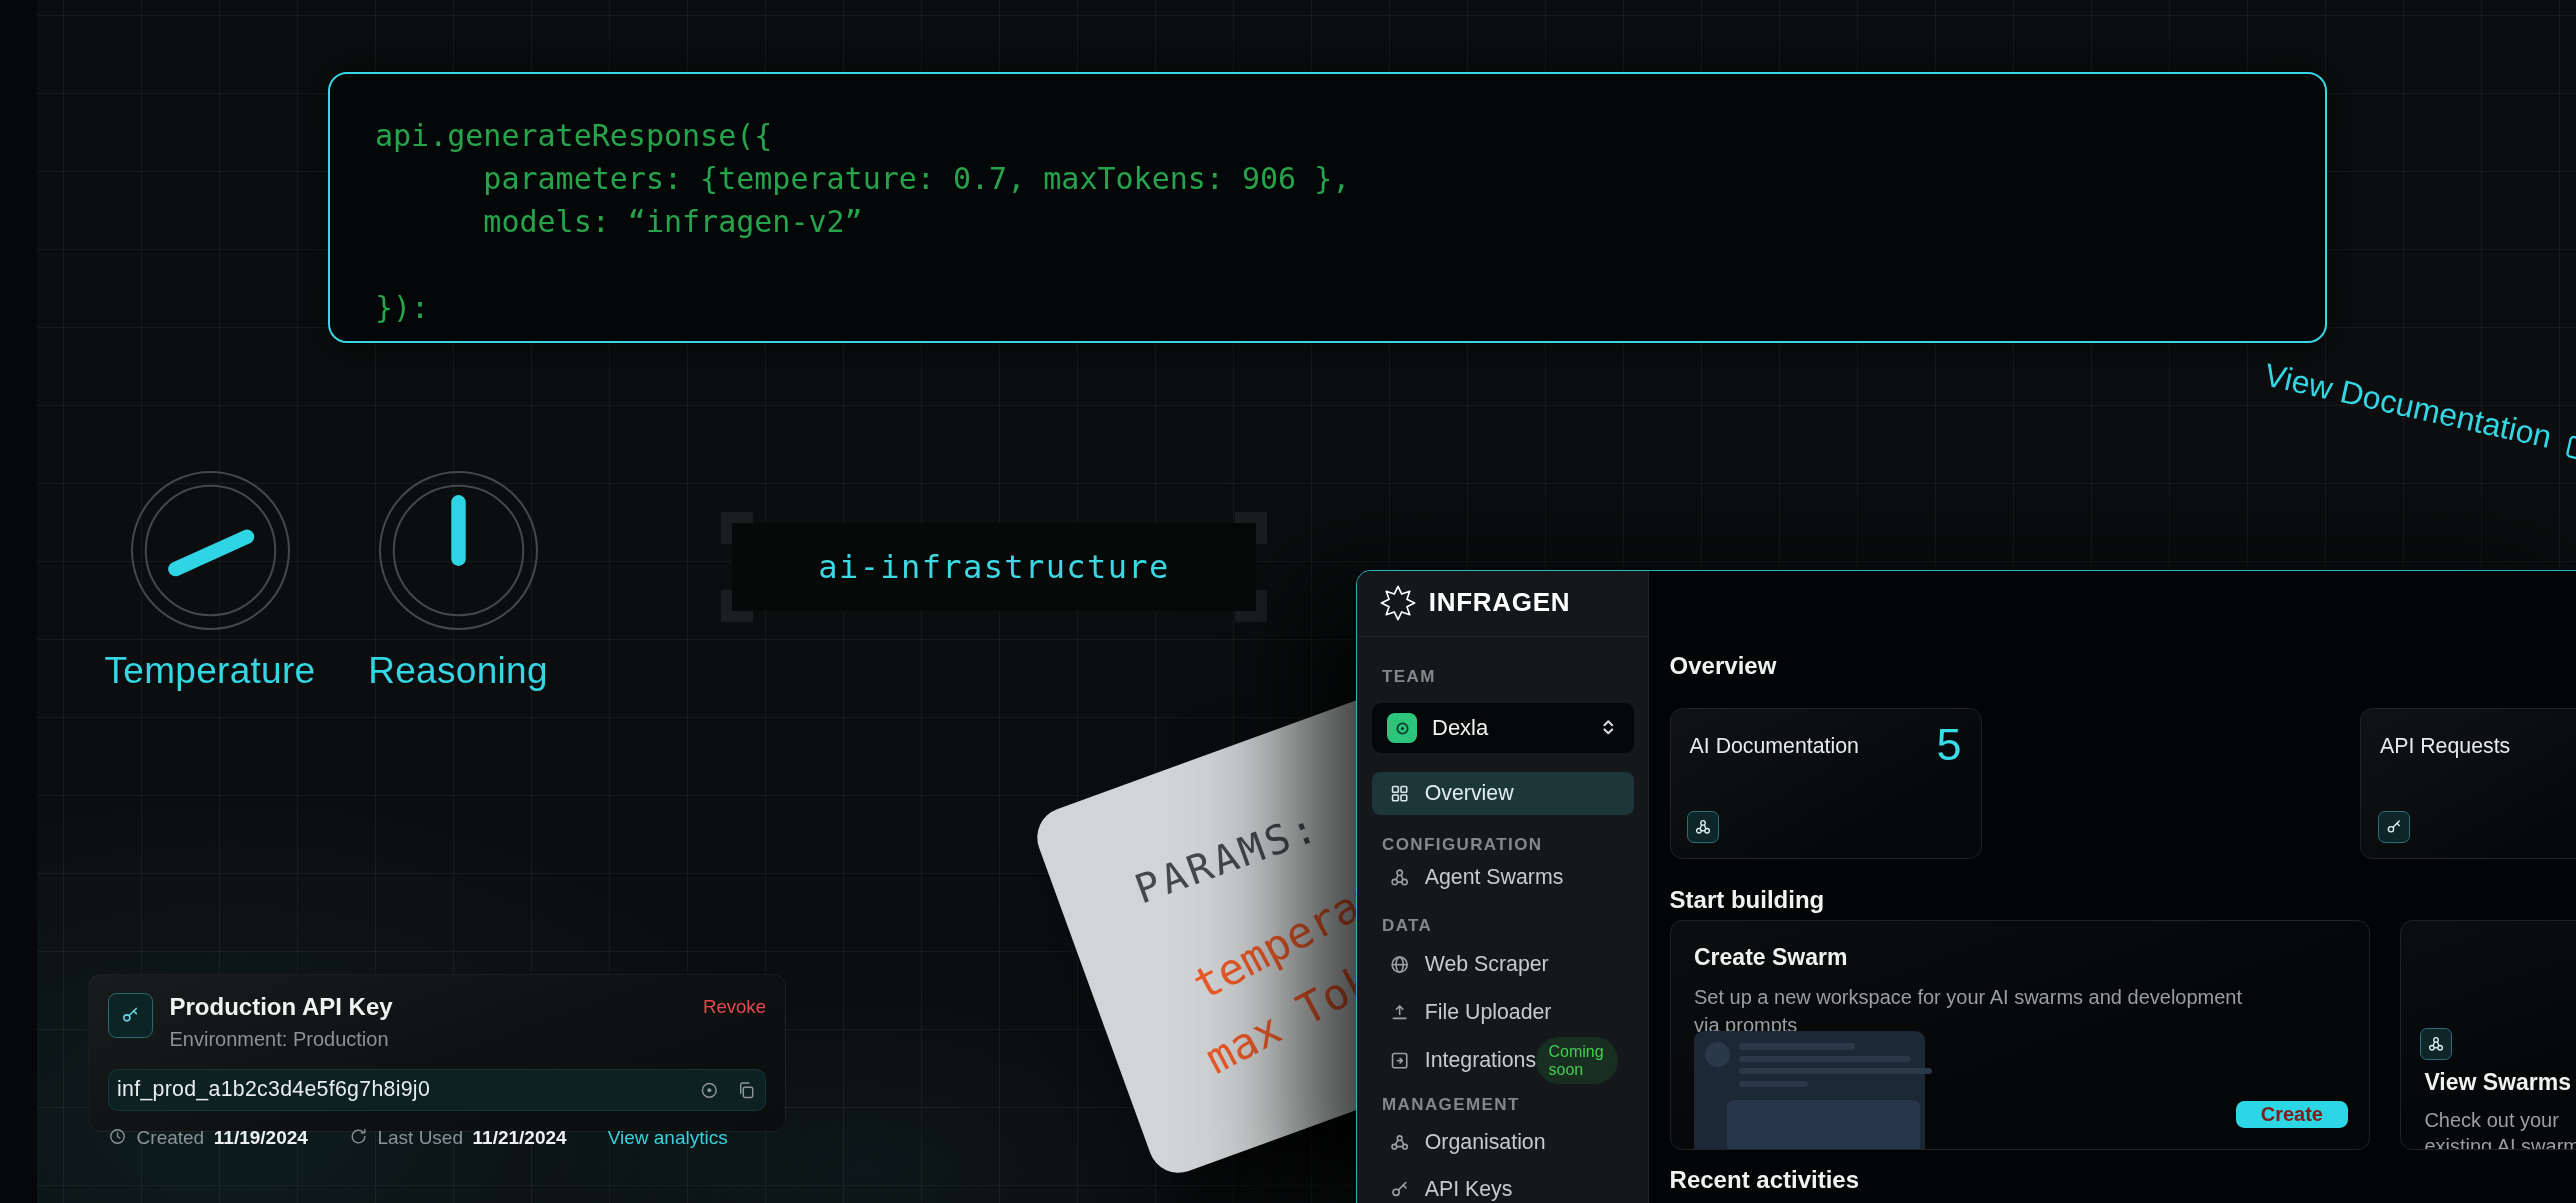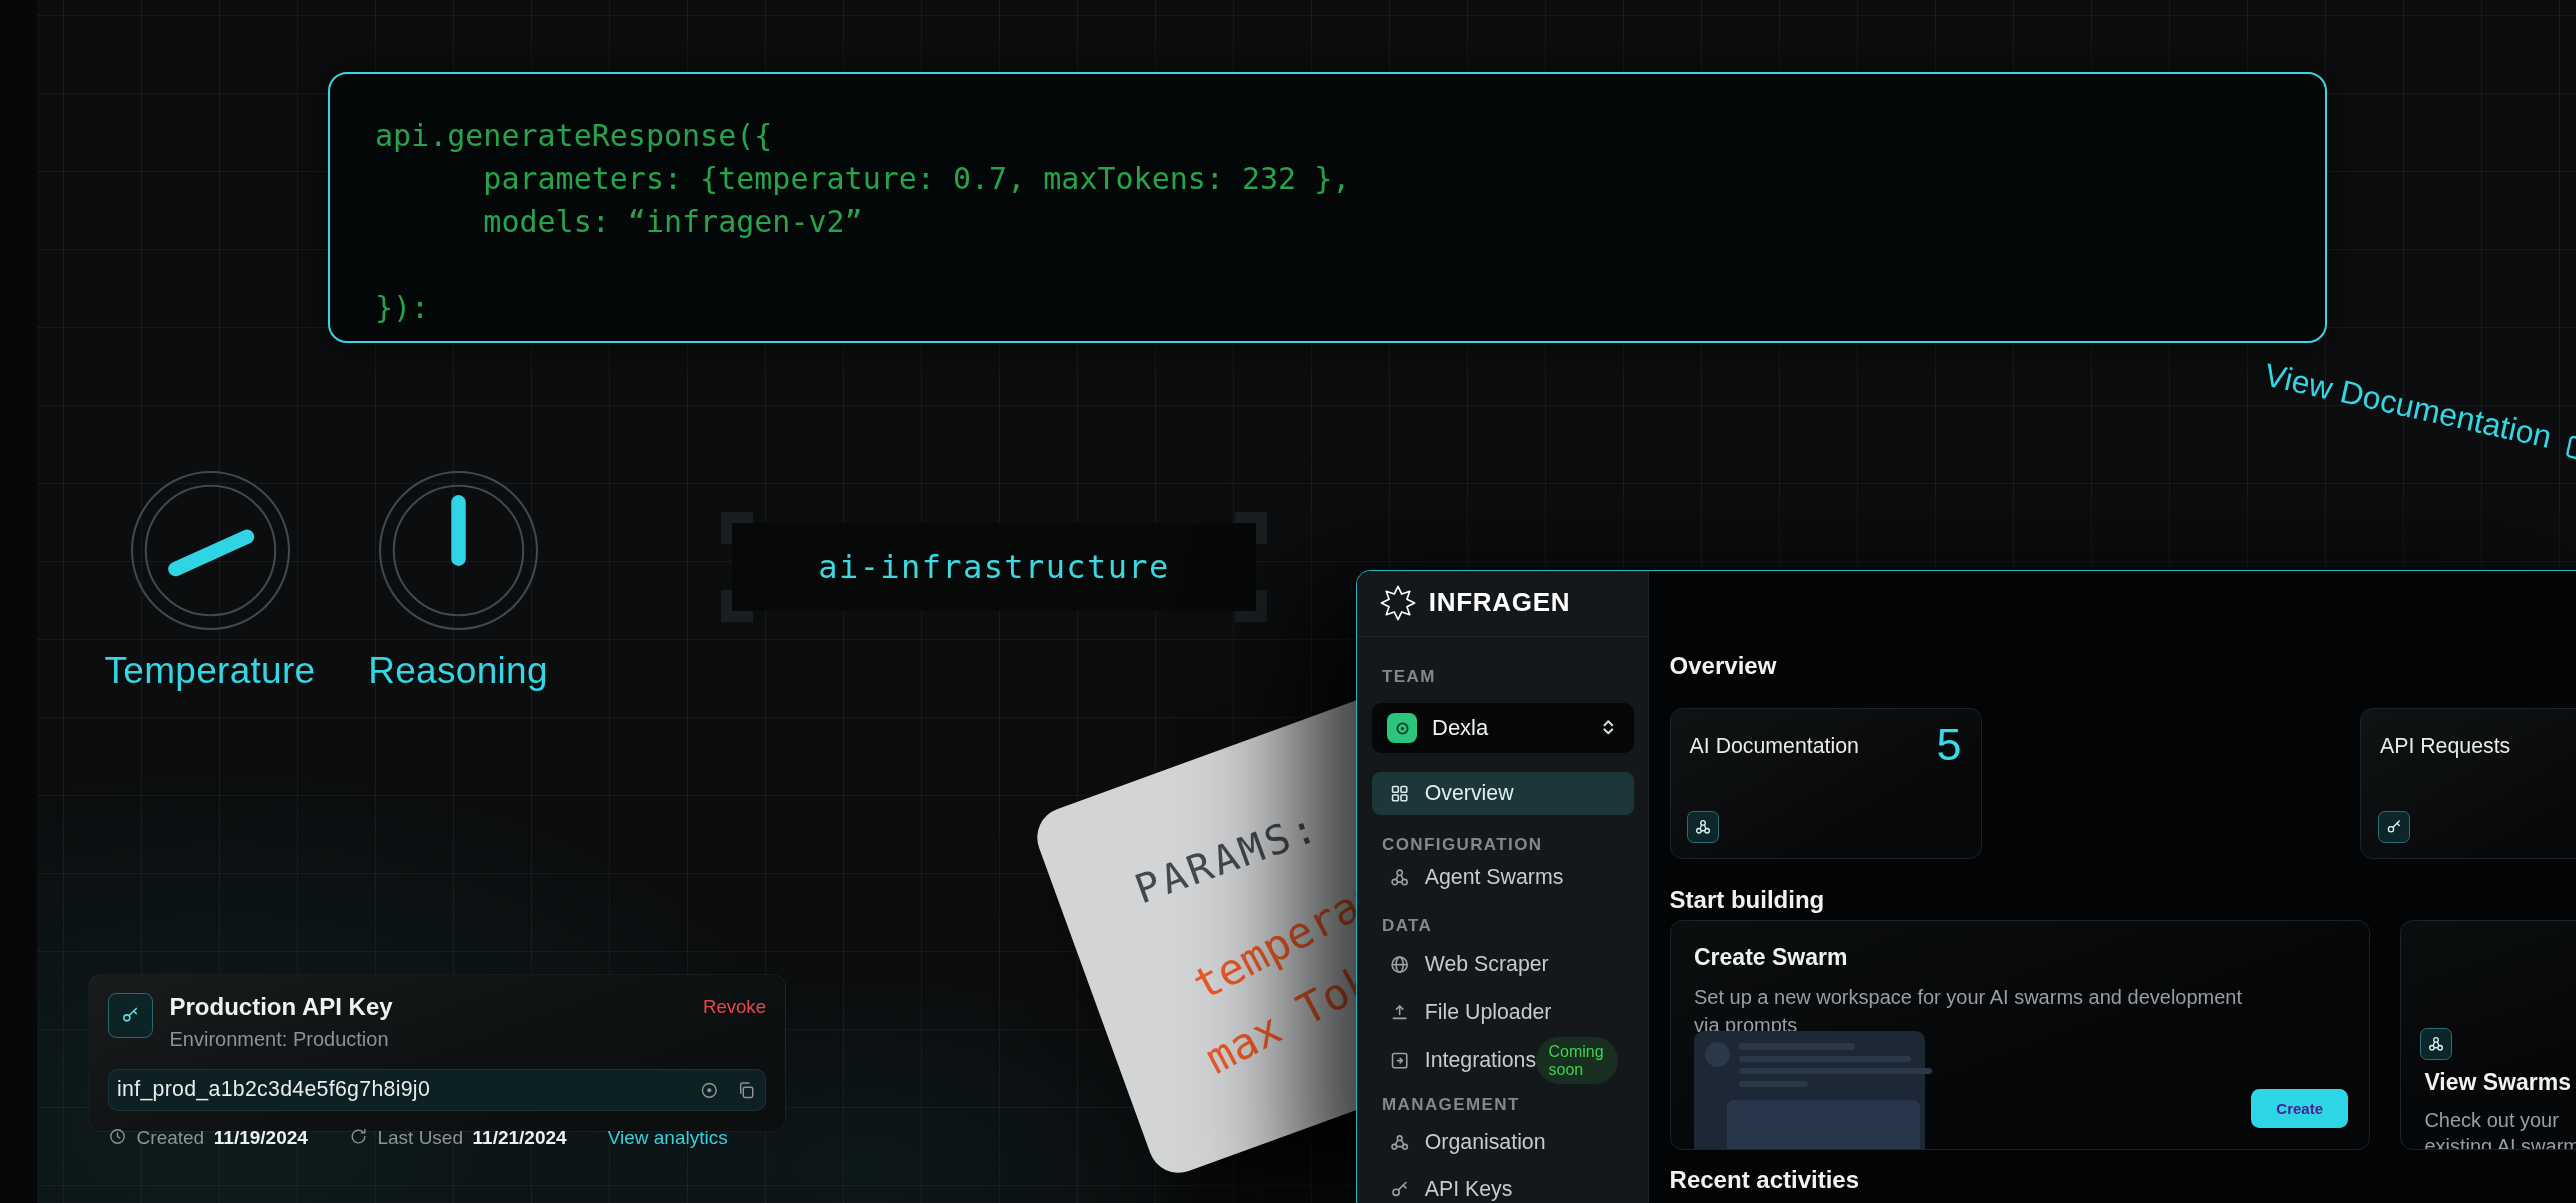--- a/index.html
+++ b/index.html
@@ -145,40 +145,40 @@
     line-height:27.5px;color:#979fa3;}
   #swarm-thumb{position:absolute;left:23.4px;top:110px;width:231px;height:179px;border-radius:9.6px;
     background:#1d2836;}
   #swarm-thumb .avatar{position:absolute;left:11px;top:11px;width:25px;height:25px;
     border-radius:50%;background:#2b3849;}
   #swarm-thumb .bar{position:absolute;left:45px;height:6.2px;border-radius:3.4px;background:#2b3847;}
   #swarm-thumb .b1{top:12.4px;width:116px;} #swarm-thumb .b2{top:25px;width:172px;}
   #swarm-thumb .b3{top:37px;width:193px;} #swarm-thumb .b4{top:50px;width:69px;}
   #swarm-thumb .inner{position:absolute;left:33px;top:69px;width:193px;height:117px;
     border-radius:6.9px;background:#27364a;}
-  #create-btn{position:absolute;right:20.6px;bottom:20.6px;background:#2dd6e4;color:#4c1d95;
-    font-size:15px;font-weight:600;border-radius:8.3px;padding:11px 25px;cursor:pointer;}
+  #create-btn{position:absolute;right:20.6px;bottom:20.6px;background:#2dd6e4;color:#7f1d1d;
+    font-size:20px;font-weight:600;border-radius:8.3px;padding:2px 25px;cursor:pointer;}
   #vs-circle{position:absolute;left:180px;top:12.4px;width:47px;height:47px;border-radius:50%;
     background:#2dd6e4;display:flex;align-items:center;justify-content:center;cursor:pointer;}
   #vs-circle svg{width:20.6px;height:20.6px;}
   #vs-badge{position:absolute;left:19px;top:107px;}
   #view-swarms-title{top:148px;}
   #view-swarms-desc{position:absolute;left:23.4px;top:186px;width:206px;font-size:20px;
     line-height:26px;color:#979fa3;}
 </style>
 </head>
 <body>
 
 <div id="canvas">
   <div class="glow" id="glow1"></div>
   <div class="glow" id="glow2"></div>
 
   <div id="code-block">
     <div class="code-line">api.generateResponse({</div>
-    <div class="code-line">      parameters: {temperature: 0.7, maxTokens: 232 },</div>
+    <div class="code-line">      parameters: {temperature: 0.7, maxTokens: 906 },</div>
     <div class="code-line">      models: “infragen-v2”</div>
     <div class="code-line gap">}):</div>
   </div>
 
   <div id="doc-link">
     <span>View Documentation</span>
     <svg viewBox="0 0 24 24" fill="none" stroke="#35d6e3" stroke-width="1.8" stroke-linecap="round" stroke-linejoin="round">
       <path d="M9 5H6.5A2.5 2.5 0 0 0 4 7.5v10A2.5 2.5 0 0 0 6.5 20h10a2.5 2.5 0 0 0 2.5-2.5V15"></path>
       <path d="M12.5 11.5 21 3"></path>
         <path d="M14.5 3H21v6.5"></path>

